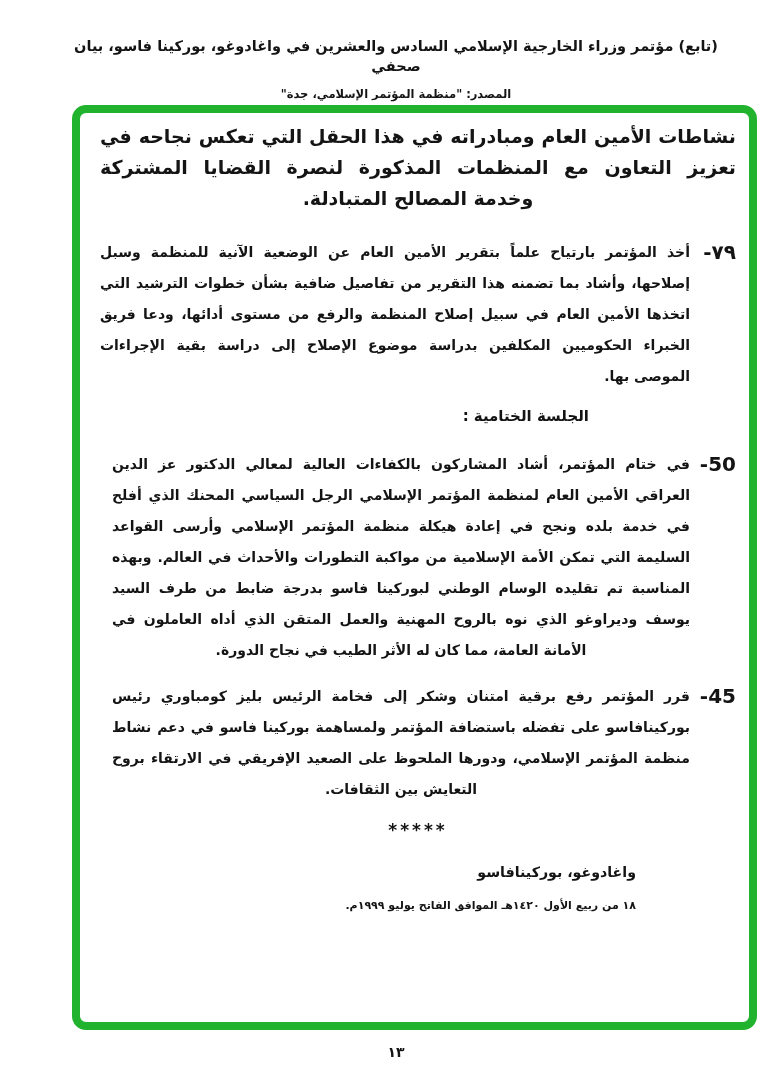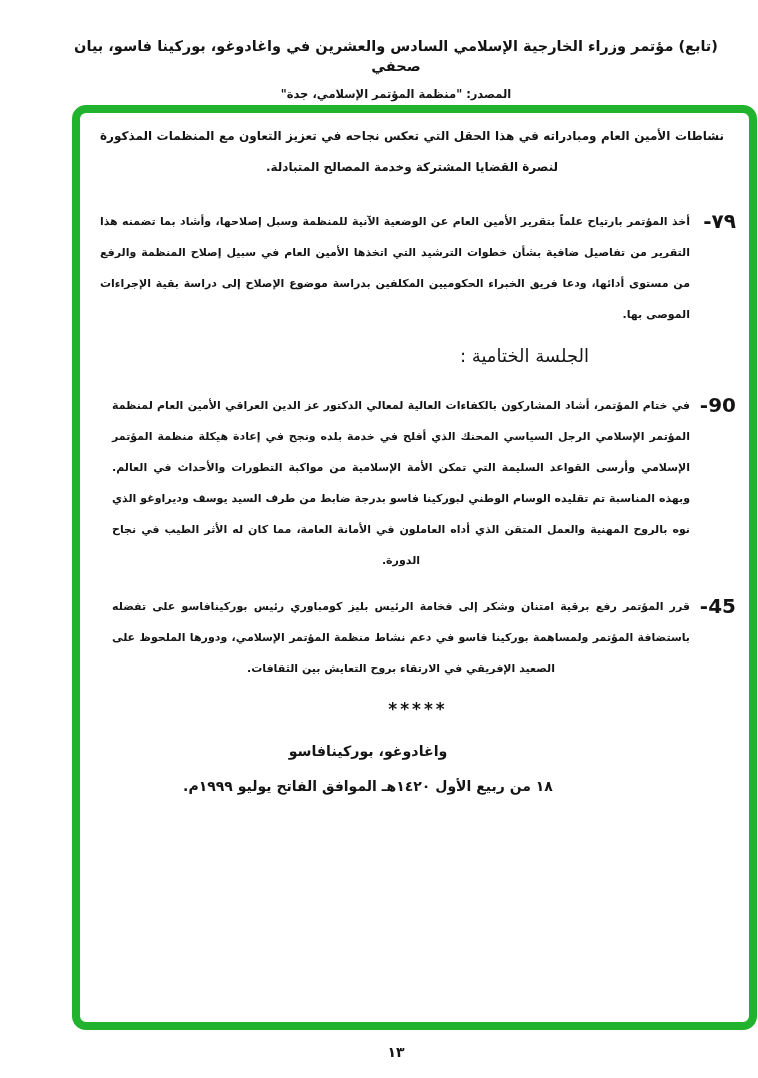--- a/index.html
+++ b/index.html
@@ -19,53 +19,53 @@
 
   .frame {
     position: absolute; left: 38px; top: 105px;
     width: 685px; height: 925px;
     border: 8px solid #22b32e;
     border-radius: 14px;
     padding: 8px 13px 0 20px;
   }
 
   .cont {
-    margin: 0 12px 23px 0;
-    font-size: 12px; font-weight: bold; line-height: 31px;
+    margin: 0 0 23px 0;
+    font-size: 19px; font-weight: bold; line-height: 31px;
     text-align: justify; text-align-last: center;
   }
 
   .item { display: flex; margin: 0 0 15px 0; }
   .item .num {
     flex: 0 0 46px; width: 46px;
     font-size: 20px; font-weight: bold; line-height: 31px;
     text-align: right;
   }
   .item .txt {
     flex: 1; margin: 0;
-    font-size: 11px; font-weight: bold; line-height: 31px;
+    font-size: 14px; font-weight: bold; line-height: 31px;
     text-align: justify;
   }
   .txt.last-right  { text-align-last: right; }
   .txt.last-center { text-align-last: center; margin-left: 12px; }
 
   .heading {
     margin: 0 147px 24px 0;
-    font-size: 18px; font-weight: normal;
+    font-size: 15px; font-weight: bold;
     text-align: right;
   }
 
   .stars {
     margin: 14px 0 10px 0;
     text-align: center; direction: ltr;
     font-size: 17px; font-weight: bold; letter-spacing: 3px;
   }
 
-  .place { margin: 24px 100px 0 0; font-size: 14.2px; font-weight: bold; text-align: center; }
-  .date  { margin: 19px 100px 0 0; font-size: 14px; font-weight: bold; text-align: center; }
+  .place { margin: 24px 100px 0 0; font-size: 14.2px; font-weight: bold; text-align: right; }
+  .date  { margin: 19px 100px 0 0; font-size: 11px; font-weight: bold; text-align: right; }
 
   .pagenum {
     position: absolute; left: 0; right: 0; bottom: 18px;
     text-align: center; font-size: 14px; font-weight: bold;
   }
 </style>
 </head>
 <body>
 
 <div class="page">
@@ -80,21 +80,21 @@
     <p class="cont">نشاطات الأمين العام ومبادراته في هذا الحقل التي تعكس نجاحه في تعزيز التعاون مع المنظمات المذكورة لنصرة القضايا المشتركة وخدمة المصالح المتبادلة.</p>
 
     <div class="item">
       <span class="num">٧٩-</span>
       <p class="txt last-right">أخذ المؤتمر بارتياح علماً بتقرير الأمين العام عن الوضعية الآنية للمنظمة وسبل إصلاحها، وأشاد بما تضمنه هذا التقرير من تفاصيل ضافية بشأن خطوات الترشيد التي اتخذها الأمين العام في سبيل إصلاح المنظمة والرفع من مستوى أدائها، ودعا فريق الخبراء الحكوميين المكلفين بدراسة موضوع الإصلاح إلى دراسة بقية الإجراءات الموصى بها.</p>
     </div>
 
     <div class="heading">الجلسة الختامية :</div>
 
     <div class="item">
-      <span class="num">90-</span>
+      <span class="num">50-</span>
       <p class="txt last-center">في ختام المؤتمر، أشاد المشاركون بالكفاءات العالية لمعالي الدكتور عز الدين العراقي الأمين العام لمنظمة المؤتمر الإسلامي الرجل السياسي المحنك الذي أفلح في خدمة بلده ونجح في إعادة هيكلة منظمة المؤتمر الإسلامي وأرسى القواعد السليمة التي تمكن الأمة الإسلامية من مواكبة التطورات والأحداث في العالم. وبهذه المناسبة تم تقليده الوسام الوطني لبوركينا فاسو بدرجة ضابط من طرف السيد يوسف وديراوغو الذي نوه بالروح المهنية والعمل المتقن الذي أداه العاملون في الأمانة العامة، مما كان له الأثر الطيب في نجاح الدورة.</p>
     </div>
 
     <div class="item">
       <span class="num">45-</span>
       <p class="txt last-center">قرر المؤتمر رفع برقية امتنان وشكر إلى فخامة الرئيس بليز كومباوري رئيس بوركينافاسو على تفضله باستضافة المؤتمر ولمساهمة بوركينا فاسو في دعم نشاط منظمة المؤتمر الإسلامي، ودورها الملحوظ على الصعيد الإفريقي في الارتقاء بروح التعايش بين الثقافات.</p>
     </div>
 
     <div class="stars">*****</div>
 

